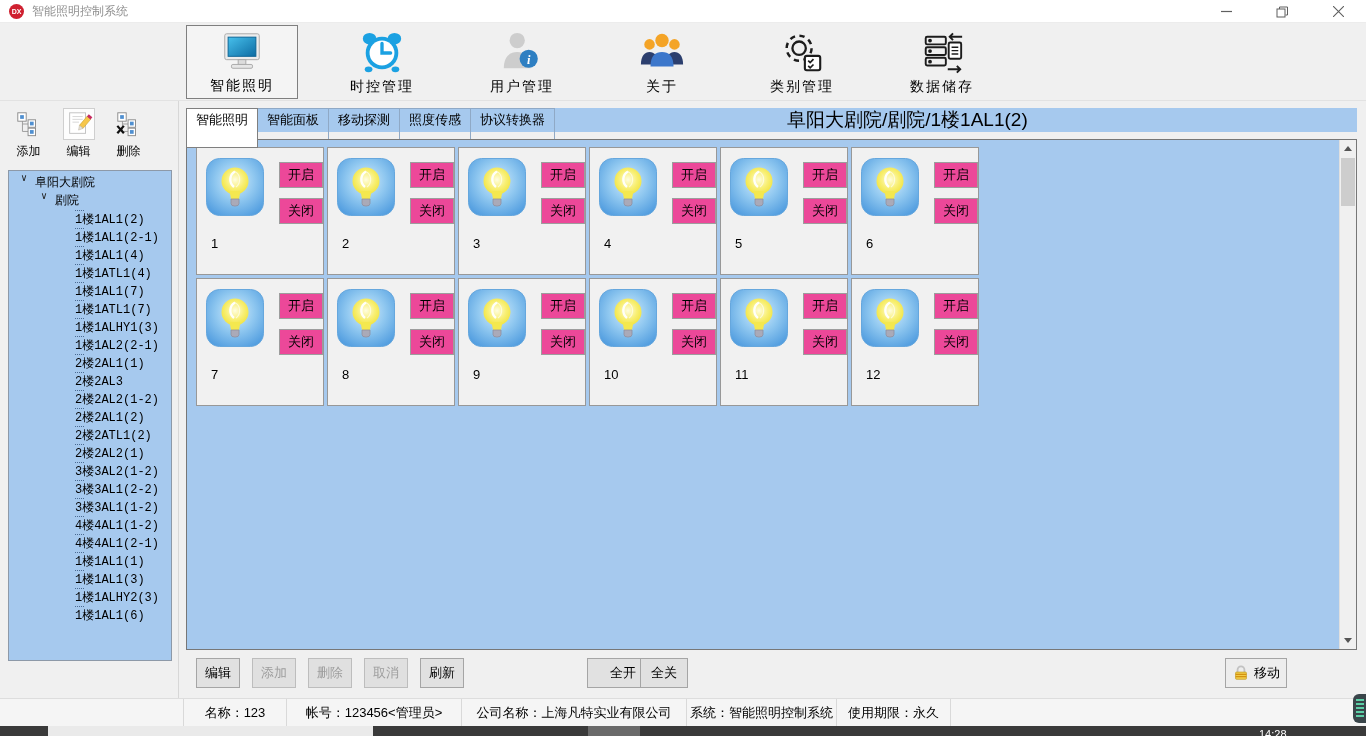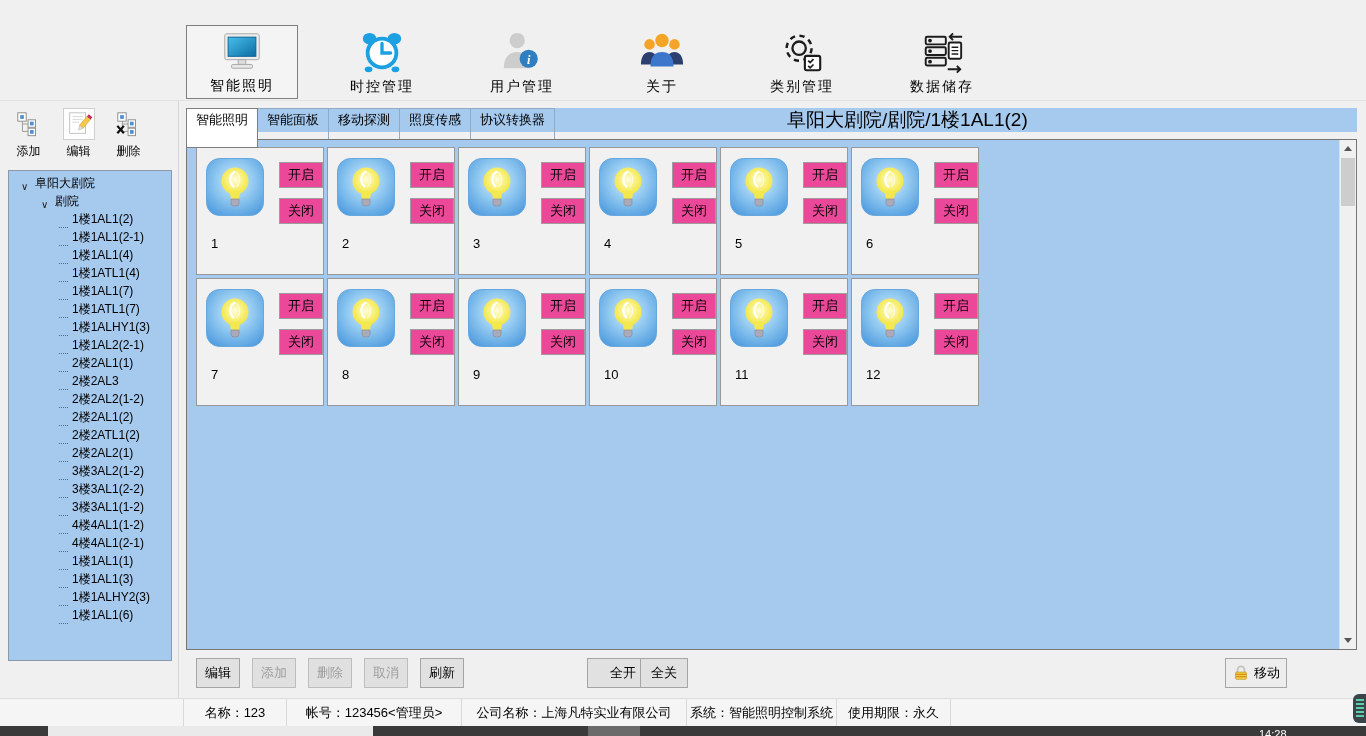--- a/index.html
+++ b/index.html
@@ -28,24 +28,24 @@
   
   .left-panel{position:absolute;top:101px;left:0;width:179px;bottom:38px;background:#f0f0f0;
     border-right:1px solid #d7d7d7;box-sizing:border-box;}
   .side-toolbar{display:flex;padding:7px 0 0 5px;}
   .side-btn{width:47px;margin-right:3px;display:flex;flex-direction:column;align-items:center;}
   .side-icon{width:32px;height:32px;display:flex;align-items:center;justify-content:center;box-sizing:border-box;}
   .side-btn.raised .side-icon{background:#fdfdfd;border:1px solid #cfcfcf;}
   .side-label{font-size:12px;margin-top:3px;}
   .tree-box{position:absolute;left:8px;right:6px;top:69px;bottom:37px;background:#a6c9ee;
     border:1px solid #8d99a8;box-sizing:border-box;overflow:hidden;padding-top:3px;}
-  .tree-item{height:18px;display:flex;align-items:flex-end;font-size:12px;white-space:nowrap;}
+  .tree-item{height:18px;display:flex;align-items:flex-start;font-size:12px;white-space:nowrap;font-family:Liberation Mono, monospace;}
   .tree-item.level-1{padding-left:12px;}
   .tree-item.level-2{padding-left:32px;}
-  .tree-item.level-3{padding-left:50px;}
+  .tree-item.level-3{padding-left:66px;flex-direction:column;}
   .tree-item.branch .tree-prefix{width:14px;font-size:10px;color:#222;line-height:10px;}
   .tree-item.branch .tree-prefix::before{content:"∨";}
   .tree-item.leaf .tree-prefix{width:9px;height:0;border-top:1px dotted #4a6a92;margin-right:4px;}
 
   
   .main-panel{position:absolute;top:101px;left:179px;right:0;bottom:38px;background:#f0f0f0;}
   .tab-row{position:absolute;top:7px;left:7px;right:9px;height:24px;background:#a6c9ee;display:flex;}
   .tab{height:40px;line-height:22px;padding:0 9px;font-size:13px;border:1px solid #8fa9c6;
     margin-right:-1px;box-sizing:border-box;}
   .tab.active{background:#fff;border-color:#7f7f7f;position:relative;z-index:2;}
@@ -122,20 +122,42 @@
     <radialGradient id="glowGrad" cx="50%" cy="45%" r="60%">
       <stop offset="0%" stop-color="#fffde0"></stop>
         <stop offset="55%" stop-color="#f8ef74"></stop>
         <stop offset="100%" stop-color="#f0e23a"></stop>
     </radialGradient>
   </defs>
 </svg>
 
 <div class="app">
 
+  <div class="titlebar">
+    <div class="logo">DX</div>
+    <div class="title-text">智能照明控制系统</div>
+    <div class="win-controls">
+      <div class="win-btn">
+        <svg width="11" height="11" viewBox="0 0 11 11">
+            <path d="M0 5.5 h11" stroke-width="1.2"></path>
+          </svg>
+      </div>
+      <div class="win-btn">
+        <svg width="12" height="12" viewBox="0 0 12 12" fill="none">
+            <rect x="1" y="3" width="8" height="8"></rect>
+            <path d="M3.5 3 V1 h8 v8 h-2"></path>
+          </svg>
+      </div>
+      <div class="win-btn">
+        <svg width="11" height="11" viewBox="0 0 11 11">
+            <path d="M0 0 L11 11 M11 0 L0 11" stroke-width="1.1"></path>
+          </svg>
+      </div>
+    </div>
+  </div>
 
   <div class="top-toolbar">
     <div class="tool-item selected">
       <svg class="tool-icon" viewBox="0 0 48 48">
         <rect x="6" y="5" width="36" height="27" rx="2" fill="#ededed" stroke="#a8a8a8"></rect>
         <rect x="9.5" y="8.5" width="29" height="20" fill="url(#scrGrad)" stroke="#0c6394"></rect>
         <rect x="20" y="32" width="8" height="5" fill="#dcdcdc" stroke="#a8a8a8"></rect>
         <rect x="13" y="37" width="22" height="4" rx="1.5" fill="#e6e6e6" stroke="#a8a8a8"></rect>
       </svg>
       <span class="tool-label">智能照明</span>

